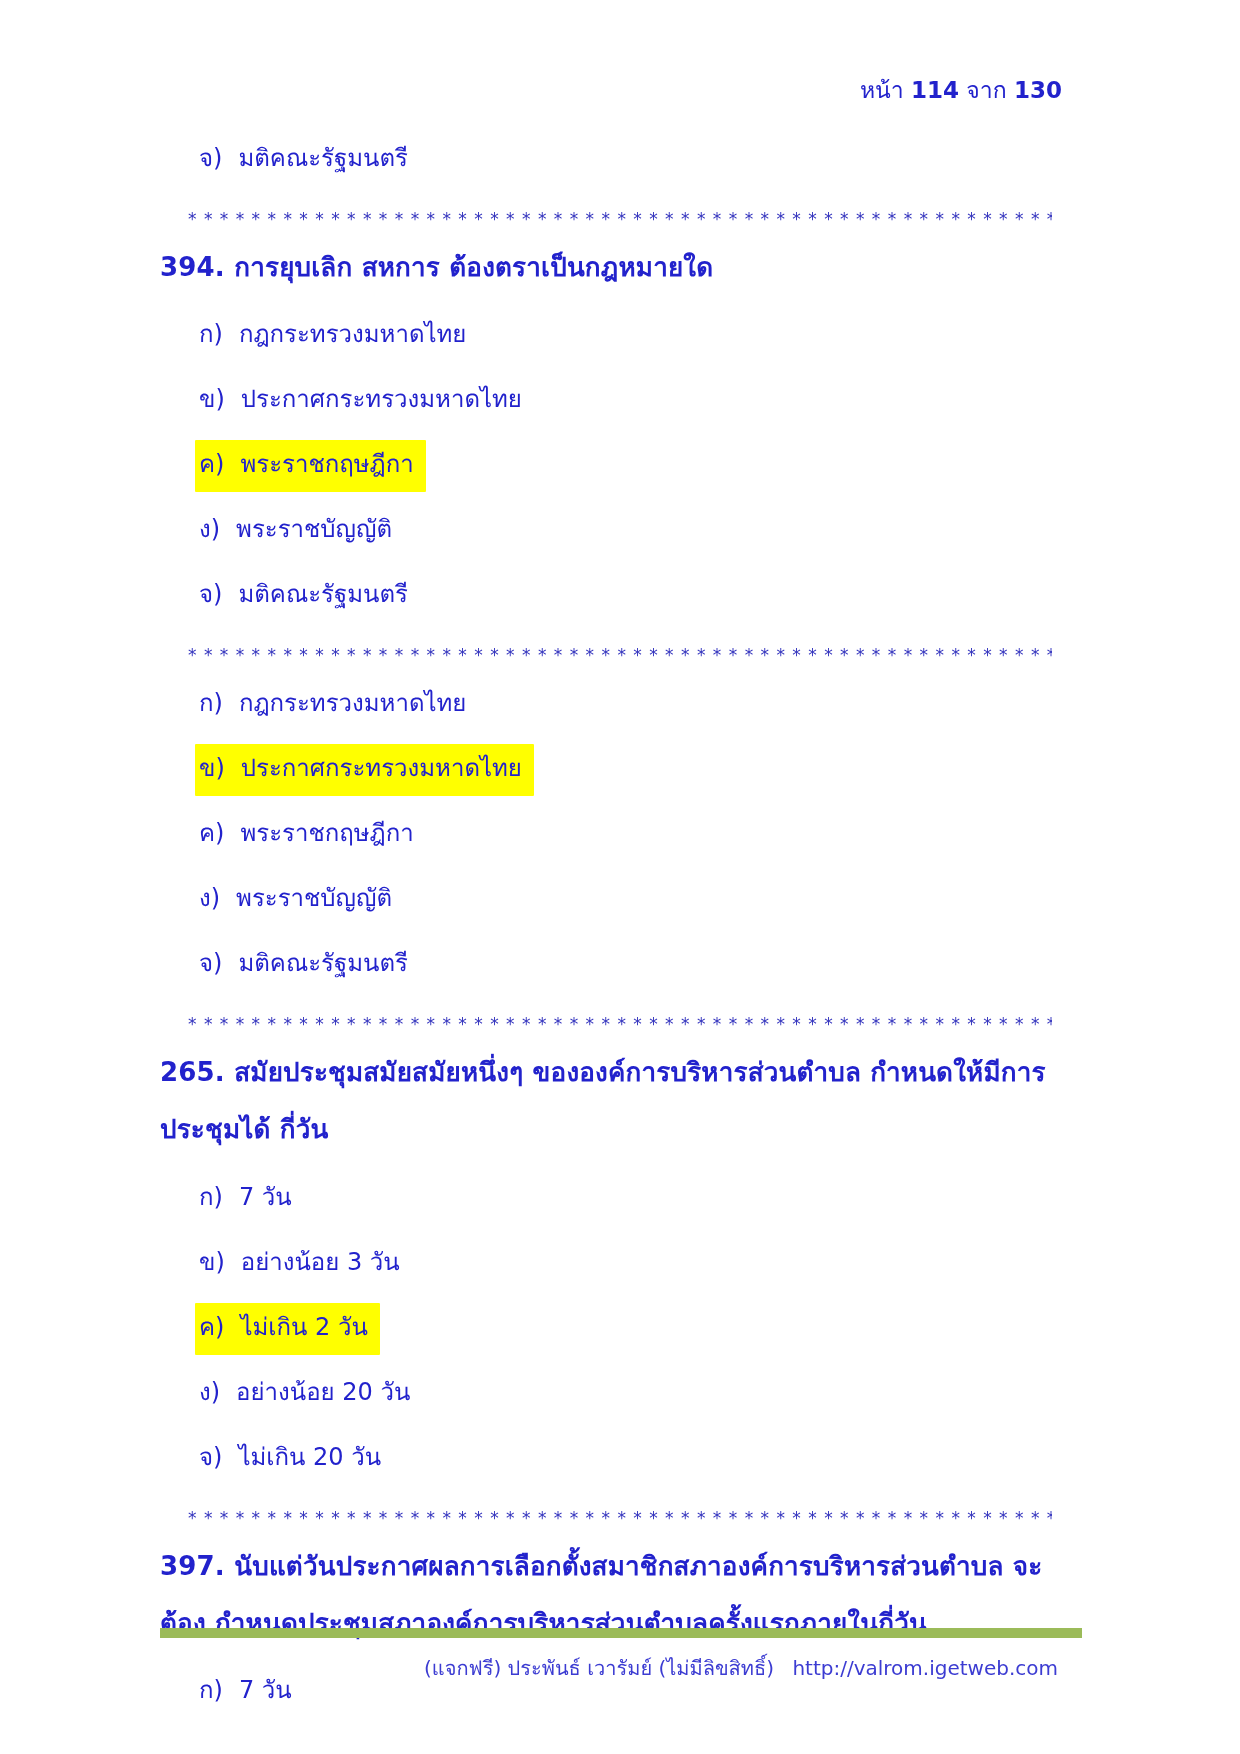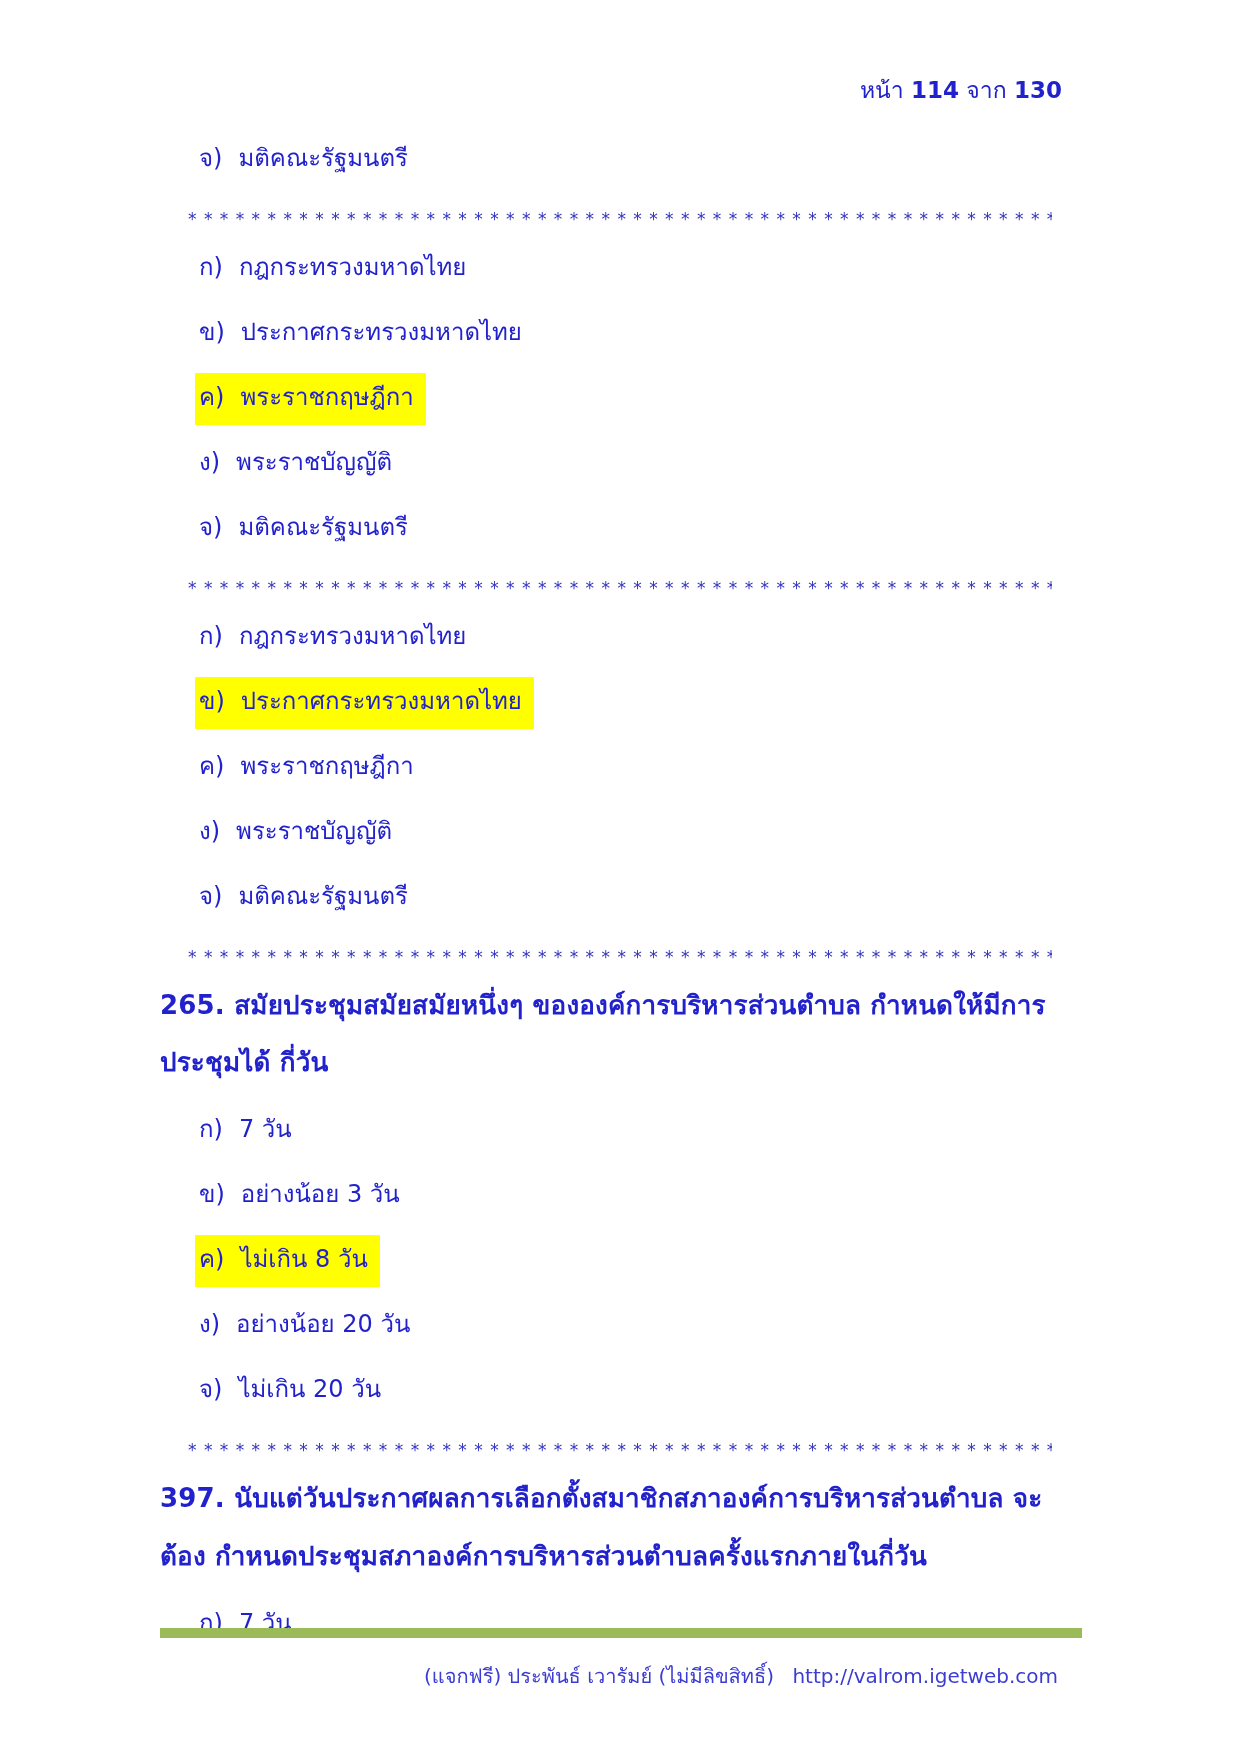--- a/index.html
+++ b/index.html
@@ -48,21 +48,21 @@
     line-height:2.2;
     letter-spacing:0.2px;
   }
 
   .footer-rule{
     position:absolute;left:160px;top:1628px;
     width:922px;height:10px;background:var(--green);
   }
   .footer-text{
     position:absolute;top:1652px;right:182px;
-    font-size:20px;color:#3C3CD2;white-space:nowrap;margin-top:8px;
+    font-size:20px;color:#3C3CD2;white-space:nowrap;
   }
   .footer-text .url{margin-left:12px;}
 </style>
 </head>
 <body>
 
 <div class="page">
 
   <div class="header">
     <span>หน้า</span>
@@ -75,20 +75,24 @@
 
     <div class="option-row">
       <span class="opt-inner">
         <span class="opt-label">จ)</span>
         <span>มติคณะรัฐมนตรี</span>
       </span>
     </div>
 
     <div class="sep">* * * * * * * * * * * * * * * * * * * * * * * * * * * * * * * * * * * * * * * * * * * * * * * * * * * * * * * * * * * * * * * * * * * * * *</div>
 
+    <div class="q-title">
+      <span>394.</span>
+      <span>การยุบเลิก สหการ ต้องตราเป็นกฎหมายใด</span>
+    </div>
     <div class="option-row">
       <span class="opt-inner">
         <span class="opt-label">ก)</span>
         <span>กฎกระทรวงมหาดไทย</span>
       </span>
     </div>
     <div class="option-row">
       <span class="opt-inner">
         <span class="opt-label">ข)</span>
         <span>ประกาศกระทรวงมหาดไทย</span>
@@ -160,21 +164,21 @@
     </div>
     <div class="option-row">
       <span class="opt-inner">
         <span class="opt-label">ข)</span>
         <span>อย่างน้อย 3 วัน</span>
       </span>
     </div>
     <div class="option-row">
       <span class="opt-inner hl">
         <span class="opt-label">ค)</span>
-        <span>ไม่เกิน 8 วัน</span>
+        <span>ไม่เกิน 2 วัน</span>
       </span>
     </div>
     <div class="option-row">
       <span class="opt-inner">
         <span class="opt-label">ง)</span>
         <span>อย่างน้อย 20 วัน</span>
       </span>
     </div>
     <div class="option-row">
       <span class="opt-inner">

